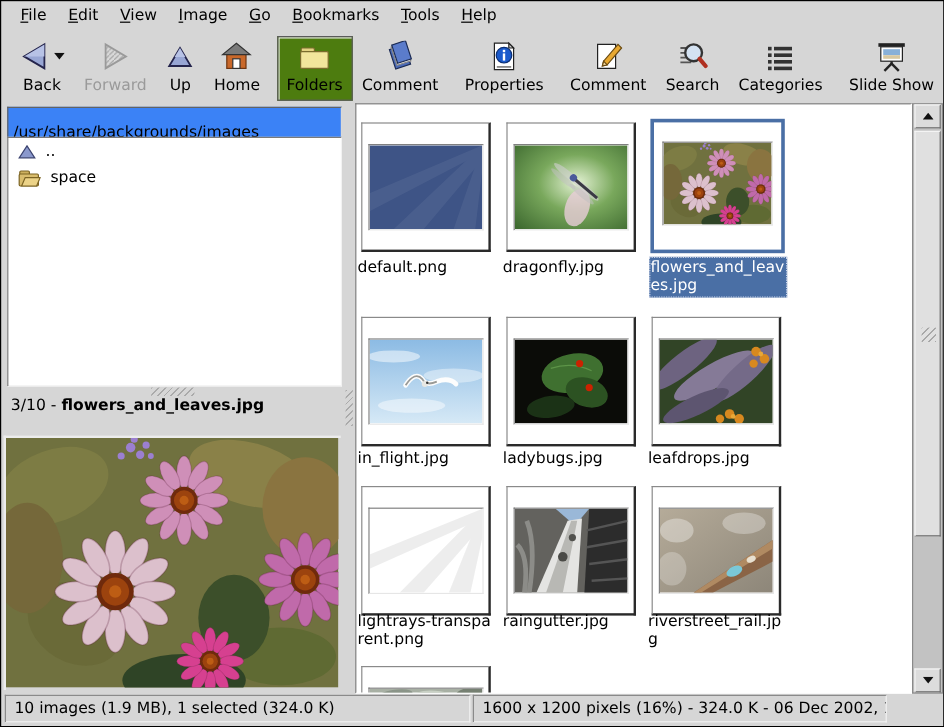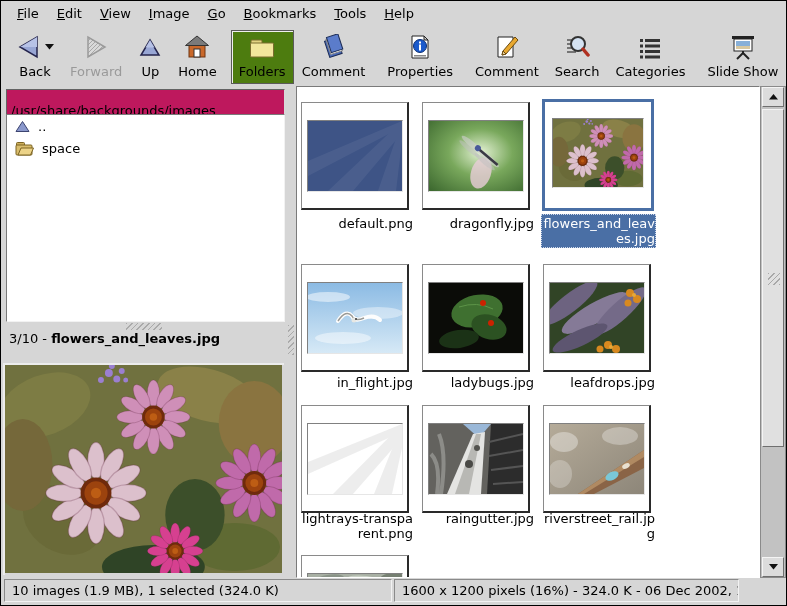--- a/index.html
+++ b/index.html
@@ -29,21 +29,21 @@
   .tb-btn.disabled .lbl { color:#9a9a9a; }
   .tb-btn.active { border:1px solid #5a5a5a; background:#4d7c0f;
     box-shadow:inset 1px 1px 0 #efefef; }
   .tb-back-wrap { display:flex; align-items:center; gap:3px; }
   .tb-sep { width:1px; background:#9e9e9e; margin:8px 3px;
     box-shadow:1px 0 0 #f2f2f2; }
 
   
   .sunken { border:1px solid; border-color:#7a7a7a #f2f2f2 #f2f2f2 #7a7a7a; background:#fff; }
   .location-entry { position:absolute; left:5px; top:88px; width:279px; height:22px;
-    border:1px solid; border-color:#636363 #d8d8d8 #d8d8d8 #636363; background:#be185d;
+    border:1px solid; border-color:#636363 #d8d8d8 #d8d8d8 #636363; background:#3b82f6;
     font-size:13px; padding:20px 4px; font-family:inherit; }
   .folder-tree { position:absolute; left:5px; top:113px; width:279px; height:208px;
     overflow:hidden; }
   .tree-row { display:flex; align-items:center; gap:8px; padding:4px 4px 3px 8px; }
   .hsplit-grip { position:absolute; left:125px; top:322px; width:36px; height:7px;
     background:repeating-linear-gradient(135deg,#aaa 0 1px,transparent 1px 4px); }
   .pane-status { position:absolute; left:8px; top:330px; width:270px; height:18px;
     white-space:nowrap; }
   .pane-status b { font-weight:bold; }
   .preview-box { position:absolute; left:2px; top:362px; width:281px; height:212px;
@@ -56,21 +56,21 @@
   .thumb-pane { position:absolute; left:295px; top:85px; width:464px; height:492px;
     background:#fff; border:1px solid; border-color:#7a7a7a #fff #fff #7a7a7a;
     overflow:hidden; }
   .cell { position:absolute; }
   .card { width:108px; height:108px; background:#fff;
     border:1px solid #8a8a8a; border-right:2px solid #2a2a2a; border-bottom:2px solid #2a2a2a; }
   .card .imgw { width:96px; height:72px; margin:17px auto 0;
     border:1px solid; border-color:#808080 #e6e6e6 #e6e6e6 #808080; overflow:hidden; }
   .card.sel { width:112px; height:112px; border:3px solid var(--sel,#4a6fa5); }
   .card.sel .imgw { width:92px; height:70px; margin:16px auto 0; }
-  .flabel { position:absolute; width:115px; text-align:right; line-height:15px;
+  .flabel { position:absolute; width:115px; text-align:left; line-height:15px;
     word-break:break-all; }
   .flabel.sel { background:var(--sel,#4a6fa5); color:#fff;
     border:1px dotted #cfd8ea; padding:1px 0; }
   svg { display:block; }
 
   
   .scrollbar { position:absolute; left:759px; top:85px; width:26px; height:492px;
     background:#c2c2c2; border:1px solid #8a8a8a; }
   .sb-btn { position:absolute; left:1px; width:22px; height:20px; background:#dcdcdc;
     border:1px solid; border-color:#f4f4f4 #6f6f6f #6f6f6f #f4f4f4;

